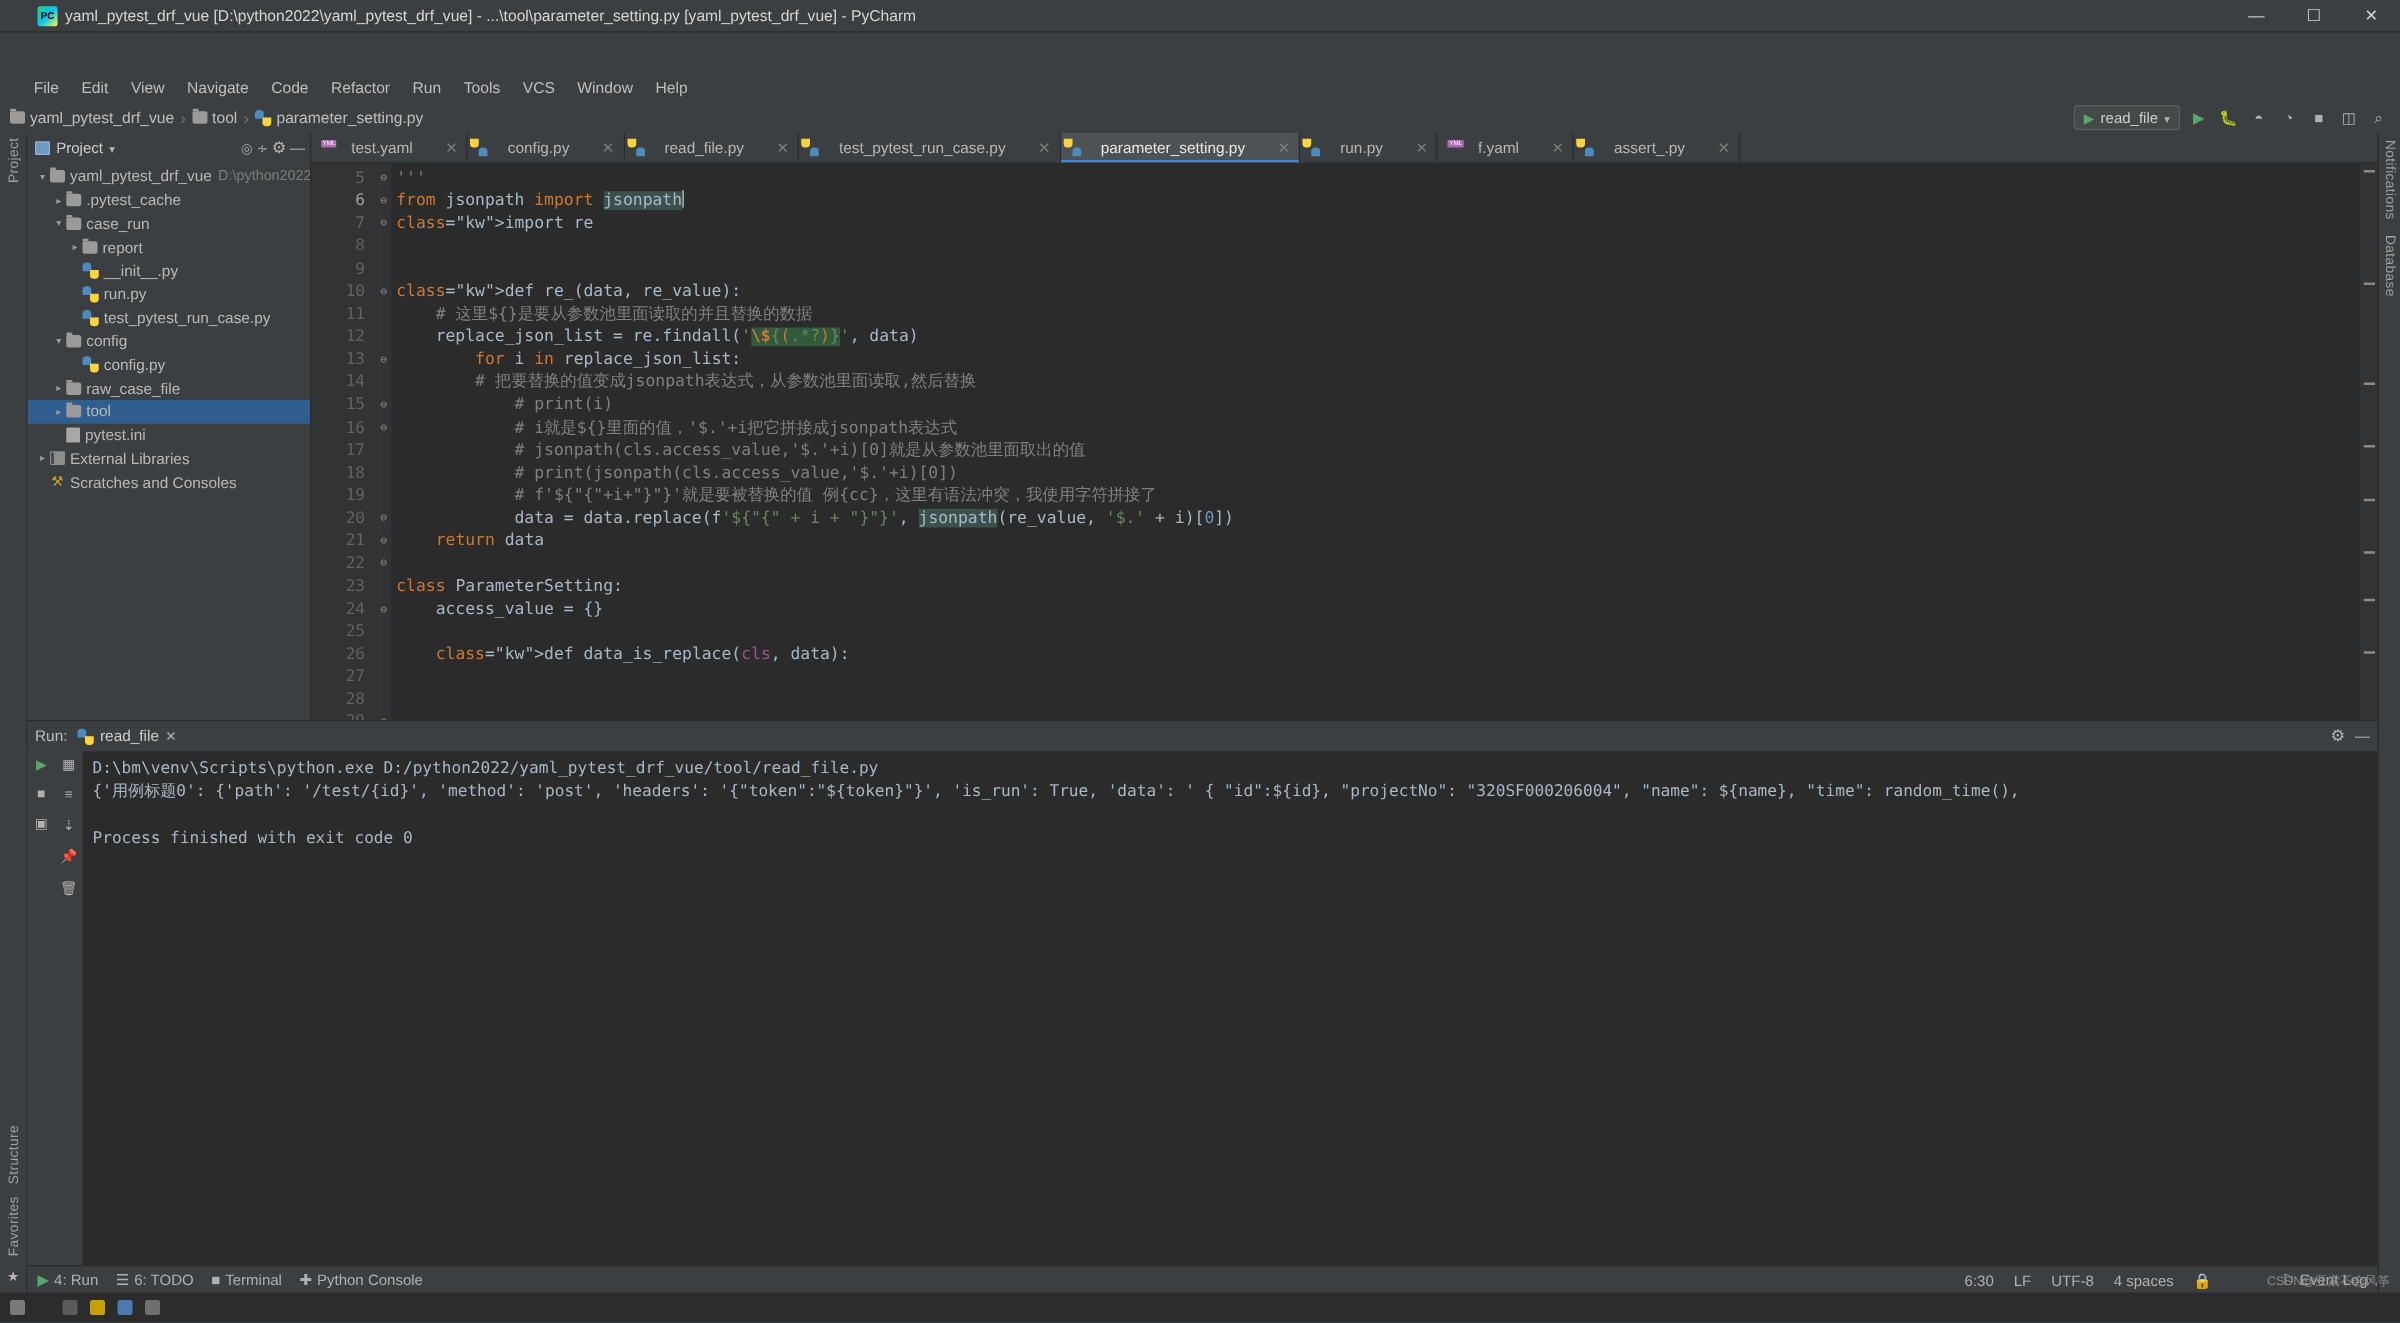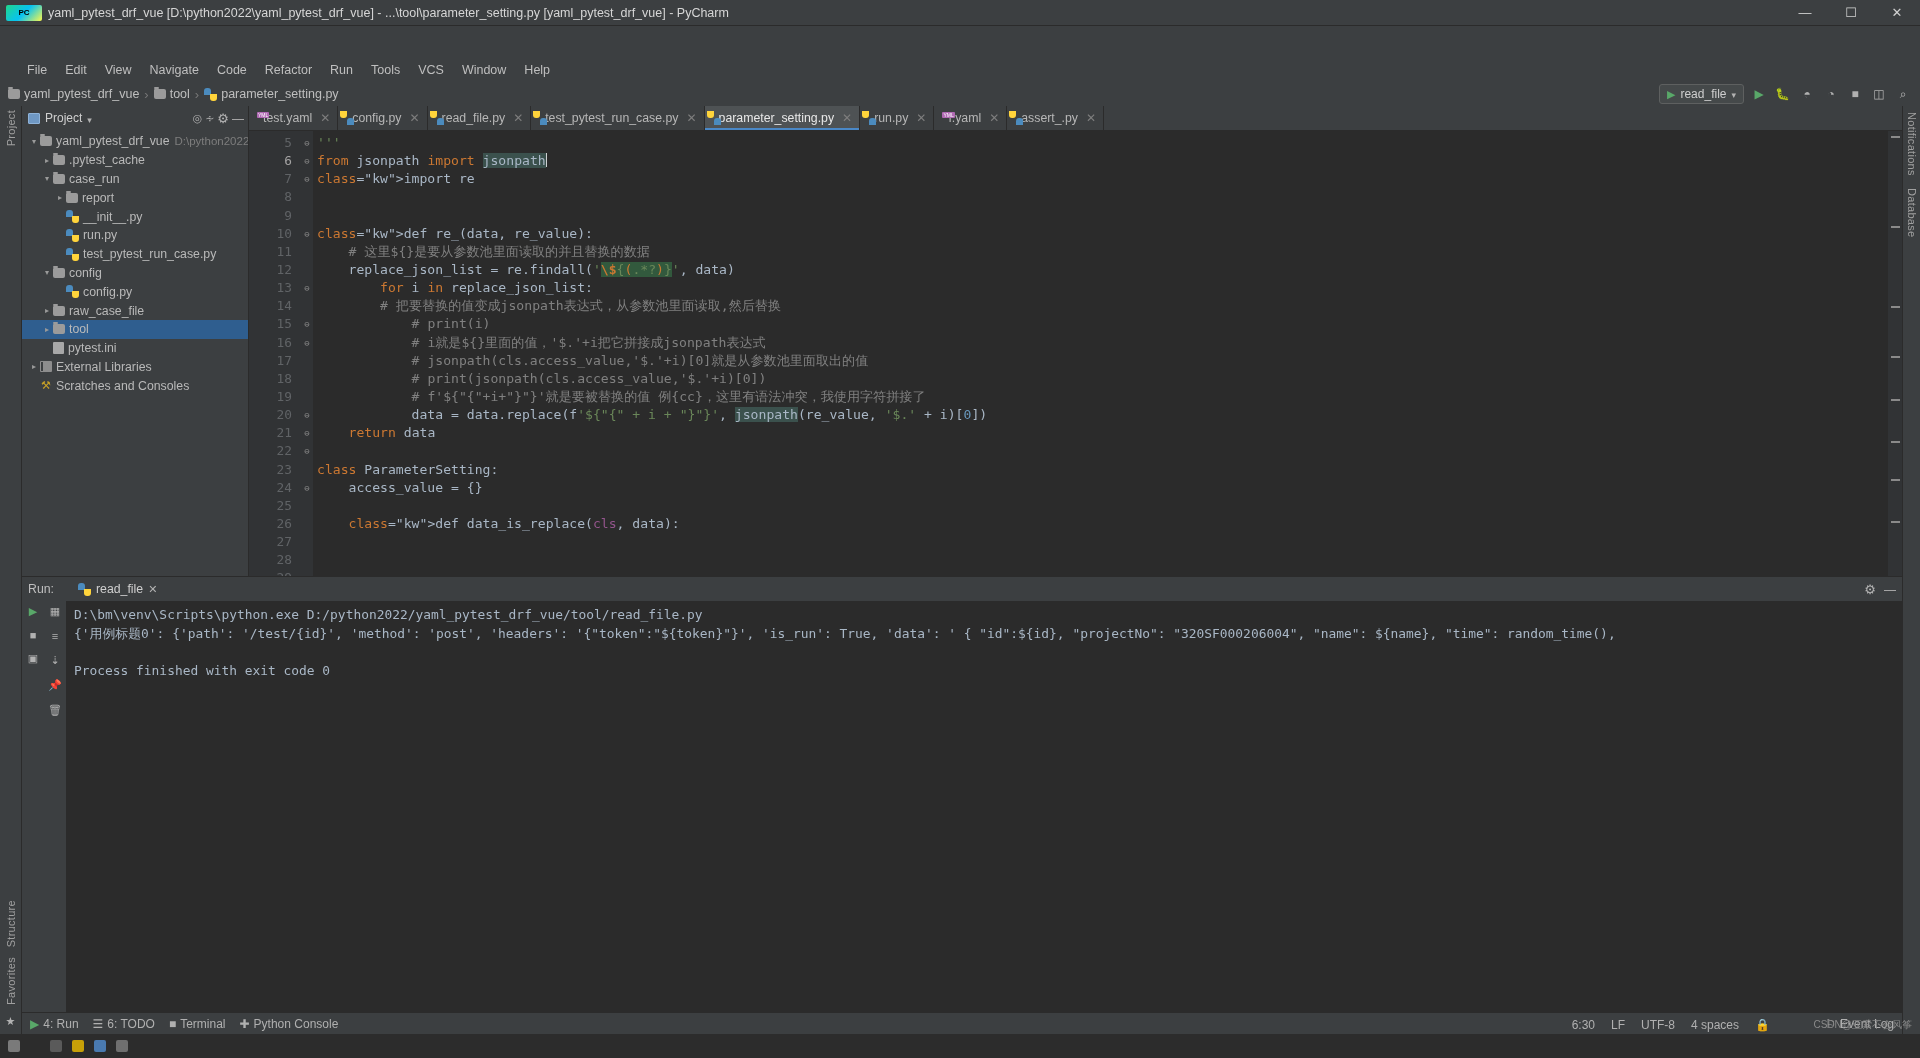--- a/index.html
+++ b/index.html
@@ -11,24 +11,24 @@
     color: #bbbbbb;
   }
   .app { position: relative; width: 1920px; height: 1058px; display: flex; flex-direction: column; }
 
   
   .titlebar {
     height: 26px; background: #3c3f41; display: flex; align-items: center;
     border-bottom: 1px solid #2b2b2b; flex: 0 0 26px; padding-left: 6px;
   }
   .pc-logo {
-    width: 36px; height: 16px; border-radius: 2px; margin-right: 6px;
+    width: 16px; height: 16px; border-radius: 2px; margin-right: 6px;
     background: linear-gradient(135deg,#21d789 0%,#07c3f2 50%,#fcf84a 100%);
     display:flex; align-items:center; justify-content:center;
-    font-size: 8px; font-weight: bold; color: #000; font-family:"Liberation Sans",sans-serif;
+    font-size: 8px; font-weight: bold; color: #000; font-family:"Liberation Sans",sans-serif;margin-left:24px;
   }
   .title-text { font-size: 12.5px; color: #d6d6d6; white-space: nowrap; }
   .win-buttons { margin-left: auto; display: flex; height: 26px; }
   .win-btn { width: 46px; height: 26px; display:flex; align-items:center; justify-content:center;
     color:#d0d0d0; font-size: 13px; }
 
   
   .menubar { height: 24px; background:#3c3f41; display:flex; align-items:center;
     padding-left: 18px; flex: 0 0 24px; margin-top: 32px; }
   .menu-item { font-size: 12.5px; color:#bfbfbf; padding: 2px 9px; white-space: nowrap; }
@@ -82,21 +82,21 @@
   .mod-path { color:#7d7d7d; margin-left:5px; font-size:11.5px; }
   .lib-ico{width:12px;height:11px;background:#8d8d8d;border-radius:1px;position:relative;}
   .lib-ico::after{content:"";position:absolute;left:1px;top:1px;width:2px;height:9px;background:#3c3f41;}
   .beaker-ico{width:12px;height:12px;color:#c9a227;font-size:11px;display:flex;align-items:center;justify-content:center;}
   .ini-ico{width:11px;height:12px;background:#a8a8a8;border-radius:1px;}
 
   
   .editor-col { flex:1 1 auto; display:flex; flex-direction:column; min-width:0; border-left:1px solid #2b2b2b;}
   .tabbar { height:25px; background:#3c3f41; display:flex; align-items:stretch; flex:0 0 25px;
             border-bottom:1px solid #2b2b2b; overflow:hidden; }
-  .tab { display:flex; align-items:center; gap:5px; padding:0 7px 0 9px; font-size:12.3px;
+  .tab { display:flex; align-items:center; gap:23px; padding:0 7px 0 9px; font-size:12.3px;
          color:#b7b7b7; border-right:1px solid #2b2b2b; white-space:nowrap; position:relative;}
   .tab.active { background:#4e5254; color:#e8e8e8; }
   .tab.active::after{content:"";position:absolute;left:0;right:0;bottom:0;height:2px;background:#4a88c7;}
   .tab .x { color:#7e7e7e; font-size:12px; margin-left:3px; }
 
   .code-area { flex:1 1 auto; background:#2b2b2b; position:relative; display:flex; min-height:0; overflow:hidden;}
   .gutter { width:52px; flex:0 0 52px; background:#313335; padding-top:3px; text-align:right;}
   .fold-col { width:12px; flex:0 0 12px; background:#313335; padding-top:3px; }
   .ln { height:18.15px; line-height:18.15px; font-size:12.8px; color:#606366;
         font-family:"DejaVu Sans Mono", monospace; padding-right:9px; }
@@ -119,21 +119,21 @@
   .ident-hl { background:#3b514d; }
   .caret { display:inline-block; width:1px; height:14px; background:#cdd0d1; vertical-align:-2px; }
   .indent-guide { color:#4b4b4b; }
 
   .right-marks { width:14px; flex:0 0 14px; background:#313335; position:relative; }
   .mark { position:absolute; right:2px; width:9px; height:2px; background:#8a8a8a; }
 
   
   .run-panel { flex:1 1 auto; display:flex; flex-direction:column; background:#3c3f41; min-height:0;
                border-top:1px solid #2b2b2b; }
-  .run-header { height:24px; display:flex; align-items:center; padding:0 6px; gap:24px; flex:0 0 24px;}
+  .run-header { height:24px; display:flex; align-items:center; padding:0 6px; gap:8px; flex:0 0 24px;}
   .run-label { font-size:12.3px; color:#bfbfbf; }
   .run-tab { display:flex; align-items:center; gap:5px; font-size:12.3px; color:#cfcfcf; }
   .run-header-right { margin-left:auto; display:flex; gap:8px; align-items:center;}
   .run-body { flex:1 1 auto; display:flex; min-height:0; }
   .run-side { width:22px; flex:0 0 22px; background:#3c3f41; display:flex; flex-direction:column;
               align-items:center; padding-top:4px; gap:11px;}
   .run-side2 { width:22px; flex:0 0 22px; background:#3c3f41; display:flex; flex-direction:column;
               align-items:center; padding-top:4px; gap:12px;}
   .console { flex:1 1 auto; background:#2b2b2b; overflow:hidden; padding:5px 0 0 8px; min-width:0;}
   .con-line { font-size:12.9px; font-family:"DejaVu Sans Mono", monospace; color:#a9b7c6;

